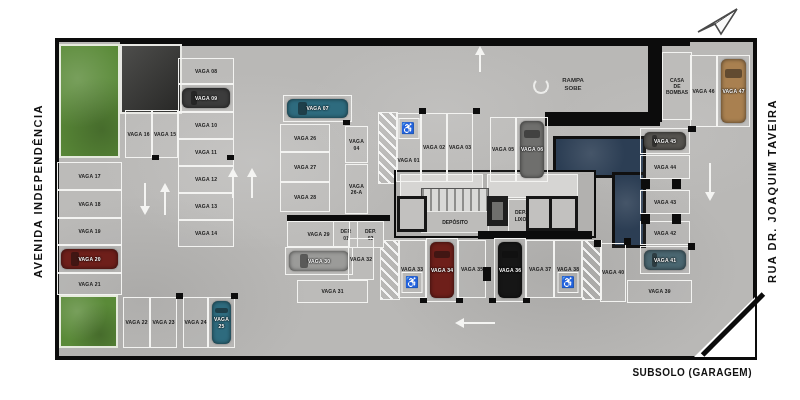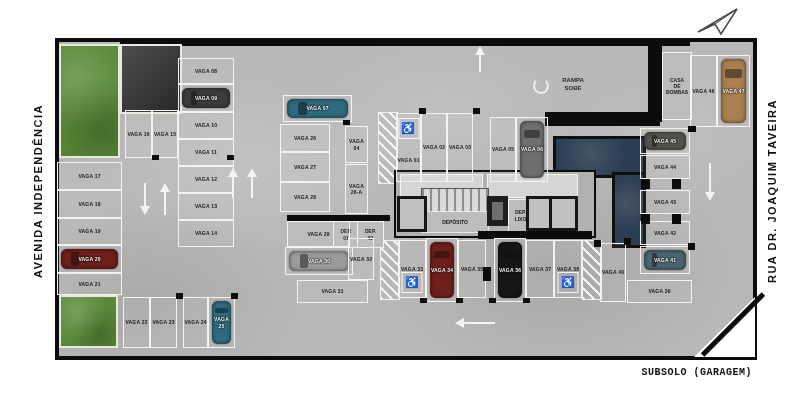--- a/index.html
+++ b/index.html
@@ -360,19 +360,19 @@
       </svg>
       <svg class="arrow" width="40" height="10" style="left: 455px; top: 318px;">
         <line stroke="#f4f4f2" stroke-width="2" x1="40" y1="5" x2="8" y2="5"></line>
         <polygon fill="#f4f4f2" points="9,0 9,10 0,5"></polygon>
       </svg>
     </div>
 
   <div class="street" style="left:-62px;top:185px;width:200px;text-align:center;transform:rotate(-90deg);">AVENIDA INDEPENDÊNCIA</div>
   <div class="street" style="left:672px;top:185px;width:200px;text-align:center;transform:rotate(-90deg);">RUA DR. JOAQUIM TAVEIRA</div>
 
-  <div class="caption" style="left:560px;top:367px;width:192px;text-align:right;font-family:Liberation Mono, monospace;">SUBSOLO (GARAGEM)</div>
+  <div class="caption" style="left:560px;top:367px;width:192px;text-align:right;">SUBSOLO (GARAGEM)</div>
 
   <svg class="compass" style="left:696px;top:6px;" width="44" height="32" viewBox="0 0 44 32">
     <polygon points="2,26 41,3 25,28 19,18" fill="#fafafa" stroke="#4a4a4a" stroke-width="1.5"></polygon>
     <line x1="19" y1="18" x2="41" y2="3" stroke="#4a4a4a" stroke-width="1"></line>
   </svg>
 </div>
 
 </body></html>

